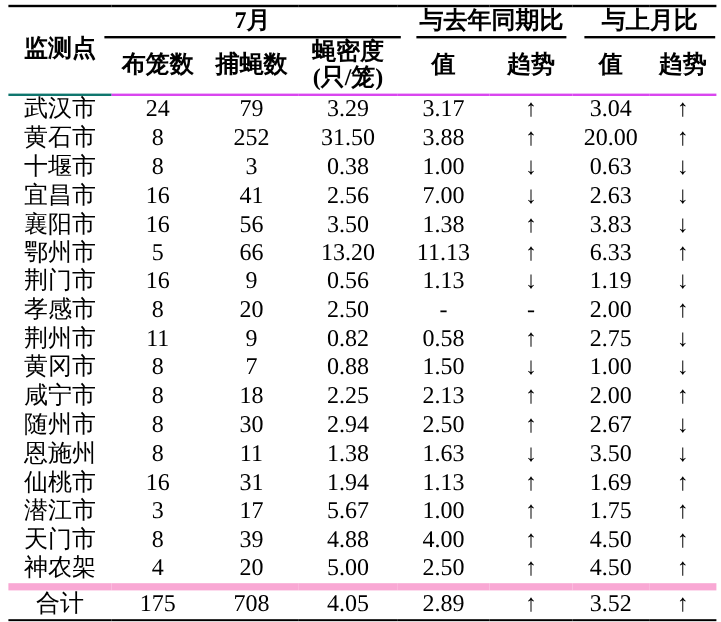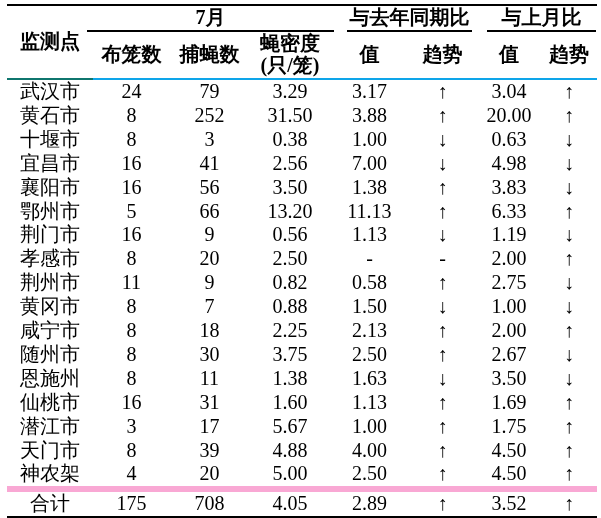--- a/index.html
+++ b/index.html
@@ -62,21 +62,21 @@
     border-bottom: 2px solid #000;
     padding-bottom: 1px;
   }
   th.group-month .group-underline { margin: 0 -3px 0 -6px; }
   th.group-yoy   .group-underline { margin: 0 5px 0 16px; font-family: Liberation Serif, serif; }
   th.group-mom   .group-underline { margin: 0 1px 0 10px; }
 
   tr.sub-row th {
     height: 46px;
     vertical-align: middle;
-    border-bottom: 2px solid #0ea5e9;
+    border-bottom: 2px solid #d946ef;
   }
 
   tbody td { height: 23.9px; vertical-align: middle; }
   tr.total-row td {
     border-top: 6px solid #f9a8d4;
     height: 24px;
   }
 </style>
 </head>
 <body>
@@ -148,21 +148,21 @@
             <td>0.63</td>
             <td>↓</td>
           </tr>
           <tr class="data-row">
             <td>宜昌市</td>
             <td>16</td>
             <td>41</td>
             <td>2.56</td>
             <td>7.00</td>
             <td>↓</td>
-            <td>4.98</td>
+            <td>2.63</td>
             <td>↓</td>
           </tr>
           <tr class="data-row">
             <td>襄阳市</td>
             <td>16</td>
             <td>56</td>
             <td>3.50</td>
             <td>1.38</td>
             <td>↑</td>
             <td>3.83</td>
@@ -225,41 +225,41 @@
             <td>2.25</td>
             <td>2.13</td>
             <td>↑</td>
             <td>2.00</td>
             <td>↑</td>
           </tr>
           <tr class="data-row">
             <td>随州市</td>
             <td>8</td>
             <td>30</td>
-            <td>3.75</td>
+            <td>2.94</td>
             <td>2.50</td>
             <td>↑</td>
             <td>2.67</td>
             <td>↓</td>
           </tr>
           <tr class="data-row">
             <td>恩施州</td>
             <td>8</td>
             <td>11</td>
             <td>1.38</td>
             <td>1.63</td>
             <td>↓</td>
             <td>3.50</td>
             <td>↓</td>
           </tr>
           <tr class="data-row">
             <td>仙桃市</td>
             <td>16</td>
             <td>31</td>
-            <td>1.60</td>
+            <td>1.94</td>
             <td>1.13</td>
             <td>↑</td>
             <td>1.69</td>
             <td>↑</td>
           </tr>
           <tr class="data-row">
             <td>潜江市</td>
             <td>3</td>
             <td>17</td>
             <td>5.67</td>

